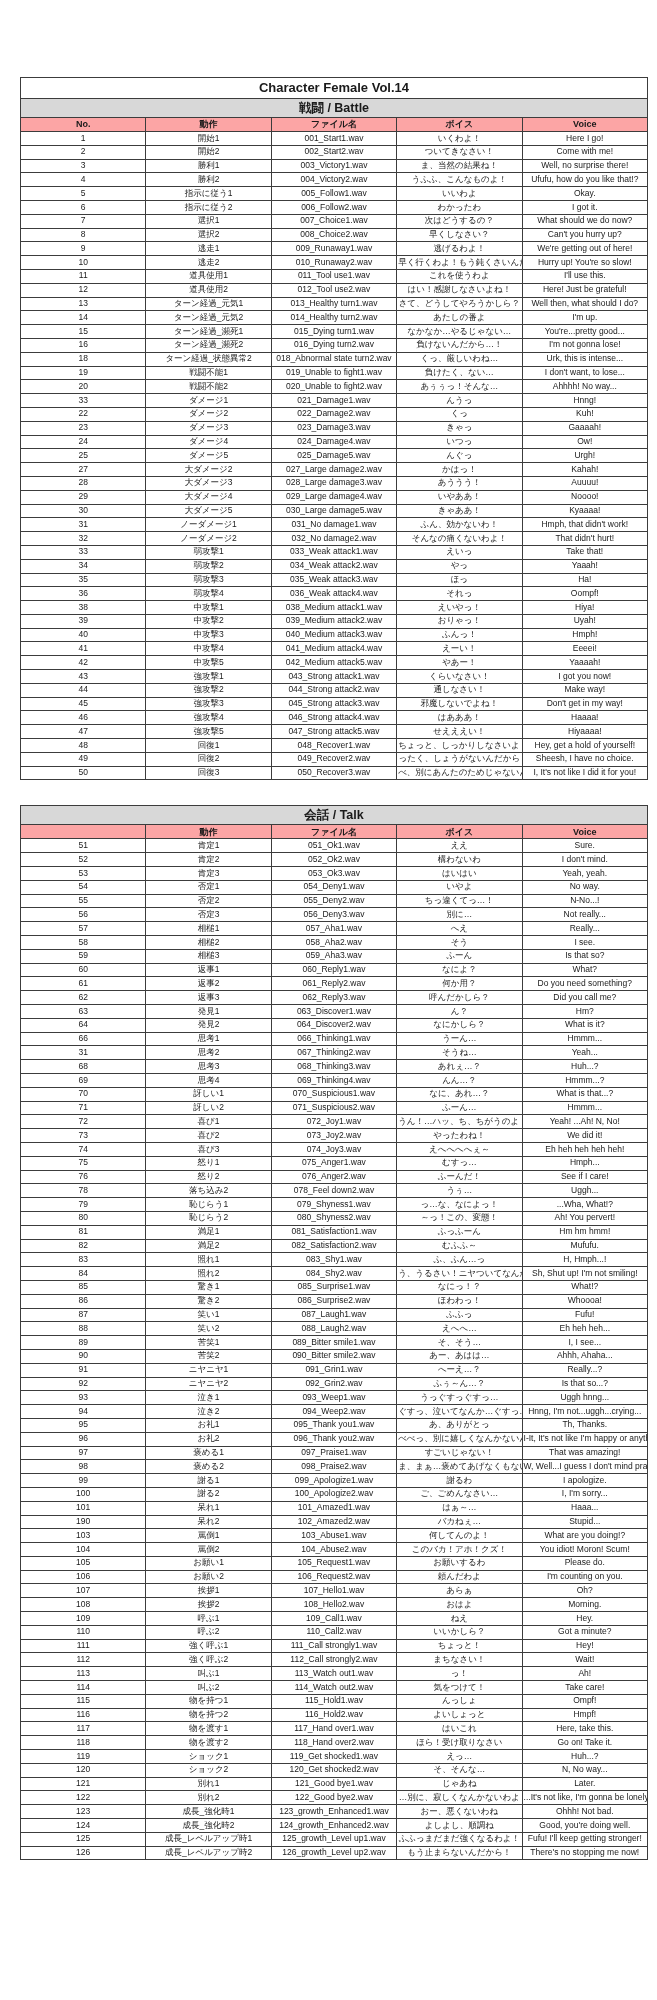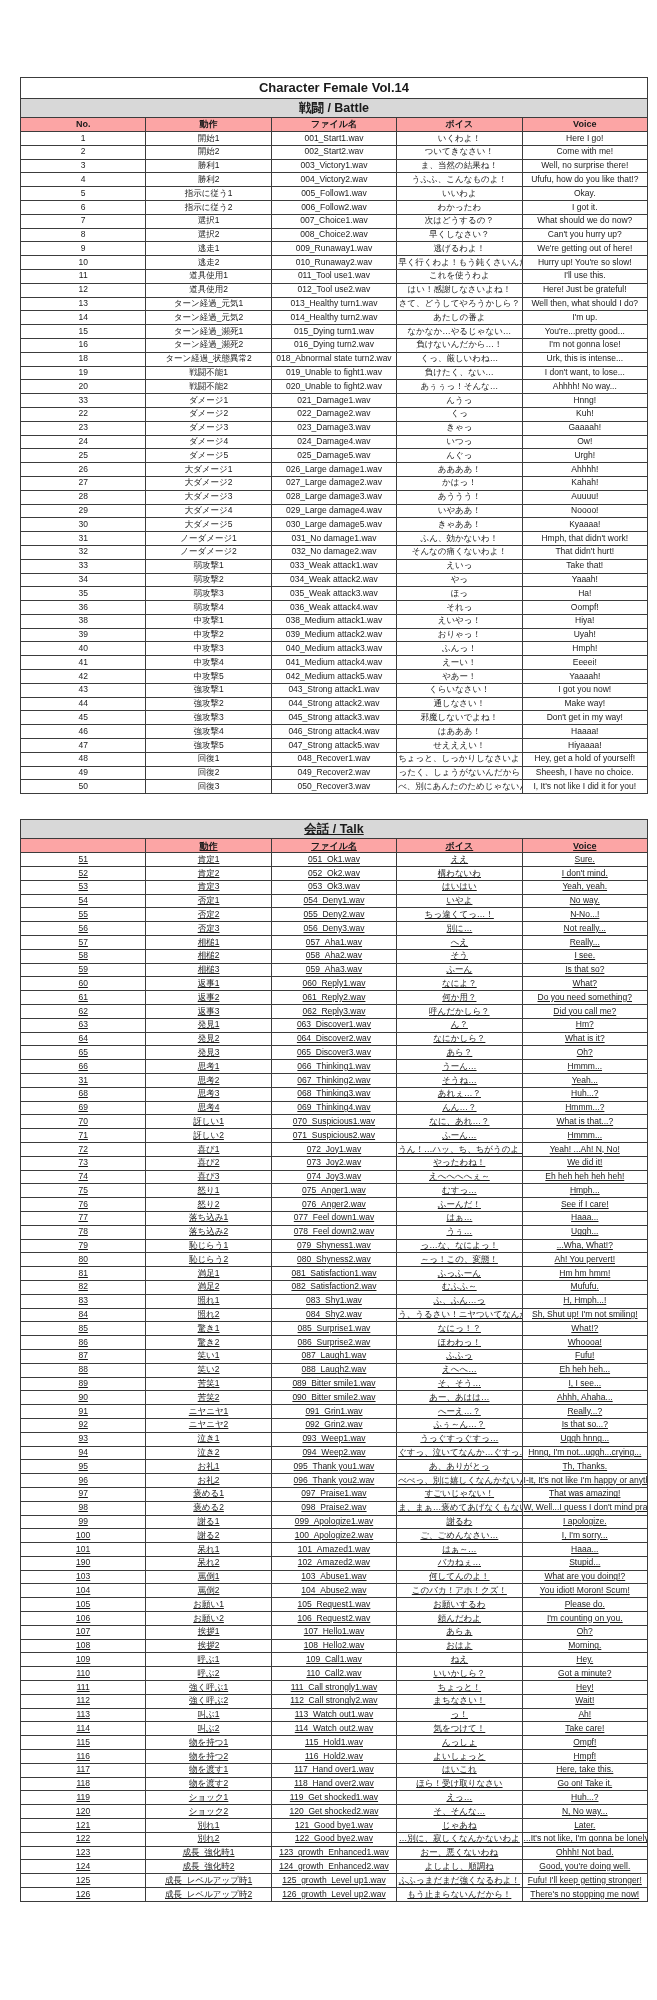--- a/index.html
+++ b/index.html
@@ -9,21 +9,21 @@
     color:#1a1a1a;
     -webkit-font-smoothing:antialiased;
   }
   .page{padding:77px 0 18px 20px;border-radius:22px;}
   table.voice-table{
     border-collapse:collapse;
     width:628px;
     table-layout:fixed;
     background:#ffffff;
   }
-  table.voice-table + table.voice-table{margin-top:25px;text-decoration:underline;}
+  table.voice-table + table.voice-table{margin-top:25px;}
   .voice-table th,.voice-table td{
     border:1px solid #3c3c3c;
     padding:0 1px;
     text-align:center;
     vertical-align:middle;
     overflow:hidden;
     white-space:nowrap;
     font-size:8.5px;
     line-height:1.15;
     height:12.8px;
@@ -228,27 +228,20 @@
           <td class="col-4">Ow!</td>
         </tr>
         <tr>
           <td class="col-0">25</td>
           <td class="col-1">ダメージ5</td>
           <td class="col-2">025_Damage5.wav</td>
           <td class="col-3">んぐっ</td>
           <td class="col-4">Urgh!</td>
         </tr>
         <tr>
-          <td class="col-0">26</td>
-          <td class="col-1">大ダメージ1</td>
-          <td class="col-2">026_Large damage1.wav</td>
-          <td class="col-3">ああああ！</td>
-          <td class="col-4">Ahhhh!</td>
-        </tr>
-        <tr>
           <td class="col-0">27</td>
           <td class="col-1">大ダメージ2</td>
           <td class="col-2">027_Large damage2.wav</td>
           <td class="col-3">かはっ！</td>
           <td class="col-4">Kahah!</td>
         </tr>
         <tr>
           <td class="col-0">28</td>
           <td class="col-1">大ダメージ3</td>
           <td class="col-2">028_Large damage3.wav</td>
@@ -511,27 +504,20 @@
           <td class="col-4">Hm?</td>
         </tr>
         <tr>
           <td class="col-0">64</td>
           <td class="col-1">発見2</td>
           <td class="col-2">064_Discover2.wav</td>
           <td class="col-3">なにかしら？</td>
           <td class="col-4">What is it?</td>
         </tr>
         <tr>
-          <td class="col-0">65</td>
-          <td class="col-1">発見3</td>
-          <td class="col-2">065_Discover3.wav</td>
-          <td class="col-3">あら？</td>
-          <td class="col-4">Oh?</td>
-        </tr>
-        <tr>
           <td class="col-0">66</td>
           <td class="col-1">思考1</td>
           <td class="col-2">066_Thinking1.wav</td>
           <td class="col-3">うーん…</td>
           <td class="col-4">Hmmm...</td>
         </tr>
         <tr>
           <td class="col-0">31</td>
           <td class="col-1">思考2</td>
           <td class="col-2">067_Thinking2.wav</td>
@@ -593,27 +579,20 @@
           <td class="col-2">075_Anger1.wav</td>
           <td class="col-3">むすっ…</td>
           <td class="col-4">Hmph...</td>
         </tr>
         <tr>
           <td class="col-0">76</td>
           <td class="col-1">怒り2</td>
           <td class="col-2">076_Anger2.wav</td>
           <td class="col-3">ふーんだ！</td>
           <td class="col-4">See if I care!</td>
-        </tr>
-        <tr>
-          <td class="col-0">77</td>
-          <td class="col-1">落ち込み1</td>
-          <td class="col-2">077_Feel down1.wav</td>
-          <td class="col-3">はぁ…</td>
-          <td class="col-4">Haaa...</td>
         </tr>
         <tr>
           <td class="col-0">78</td>
           <td class="col-1">落ち込み2</td>
           <td class="col-2">078_Feel down2.wav</td>
           <td class="col-3">うぅ…</td>
           <td class="col-4">Uggh...</td>
         </tr>
         <tr>
           <td class="col-0">79</td>

